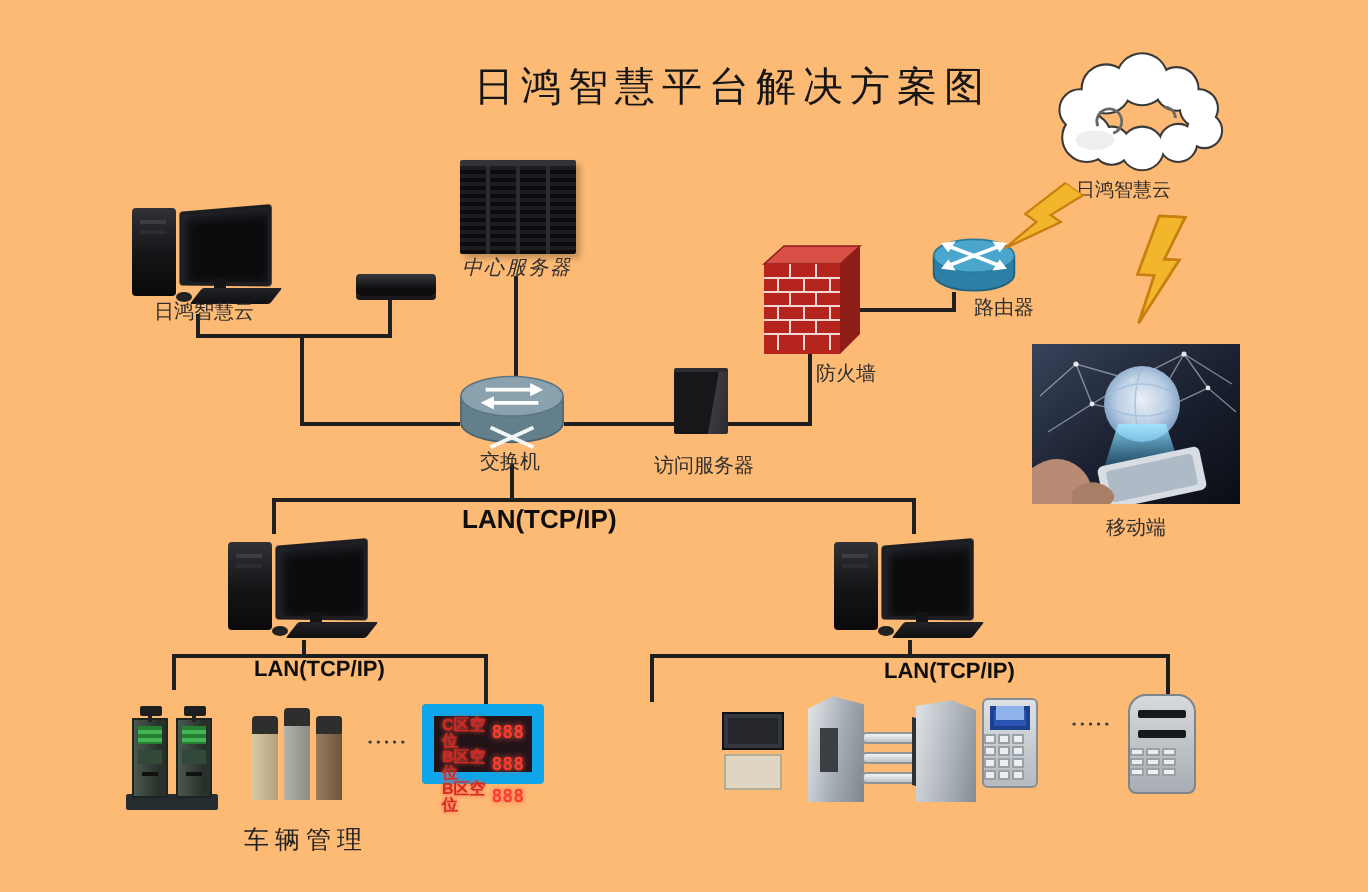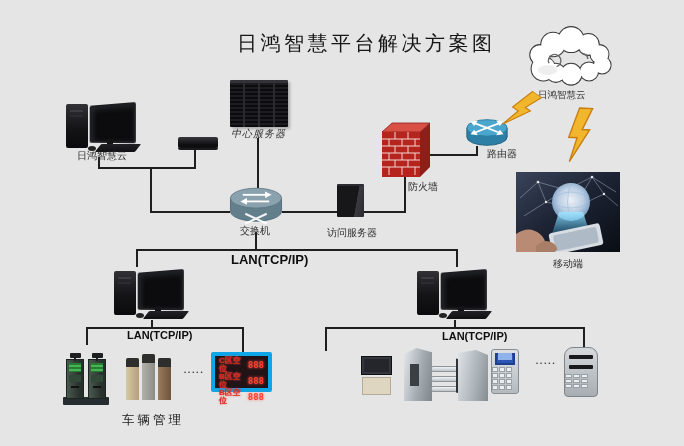--- a/index.html
+++ b/index.html
@@ -1,17 +1,17 @@
 <!DOCTYPE html>
 <html><head>
 <meta charset="utf-8">
 <style>
   html,body{margin:0;padding:0;background:#fff;}
   #canvas{
-    position:relative;width:684px;height:446px;background:#e5e5e5;
+    position:relative;width:684px;height:446px;background:#fdba74;
     font-family:"Liberation Sans",sans-serif;overflow:hidden;
     outline:1px solid #ececec;
   }
   .abs{position:absolute;}
   .line{position:absolute;background:#1f1f1f;}
   .lab{position:absolute;font-family:"Liberation Serif",serif;color:#2e2e2e;white-space:nowrap;}
   .lan{position:absolute;font-family:"Liberation Sans",sans-serif;font-weight:700;color:#0e0e0e;white-space:nowrap;}
   #title{
     position:absolute;left:237px;top:30px;font-family:"Liberation Serif",serif;
     font-size:20px;letter-spacing:3.5px;color:#161616;font-weight:500;
@@ -37,21 +37,21 @@
     border-top:3px solid #323238;box-shadow:2px 2px 3px rgba(0,0,0,.25);}
   
   .hub{position:absolute;left:178px;top:137px;width:40px;height:11px;border-radius:2px;
     background:linear-gradient(180deg,#38383d,#0e0e10 70%);box-shadow:0 2px 0 #1a1a1c;}
   
   .tower{position:absolute;left:337px;top:184px;width:27px;height:31px;border-radius:1px;
     background:linear-gradient(100deg,#17171a 0%,#17171a 68%,#3a3a40 70%,#2a2a30 100%);
     border-top:2px solid #2c2c32;}
   
   .led{position:absolute;left:211px;top:352px;width:61px;height:40px;background:#221317;
-    border:4px solid #0ea5e9;border-radius:2px;box-sizing:border-box;
+    border:6px solid #0ea5e9;border-radius:2px;box-sizing:border-box;
     display:flex;flex-direction:column;justify-content:space-evenly;padding:1px 4px;}
   .led .row{display:flex;justify-content:space-between;align-items:center;line-height:1;}
   .led .zn{font-size:8px;font-weight:700;color:#d22a22;text-shadow:0 0 2px #ff5040;font-family:"Liberation Sans",sans-serif;}
   .led .vl{font-size:9px;font-weight:700;color:#ff3b2c;text-shadow:0 0 3px #ff6050;font-family:"DejaVu Sans Mono",monospace;}
   
   .kiosks{position:absolute;left:63px;top:350px;width:46px;height:55px;}
   .kiosks .base{position:absolute;left:0;bottom:0;width:46px;height:8px;background:#262d30;border-radius:1px;}
   .kio{position:absolute;top:9px;width:18px;height:40px;background:linear-gradient(90deg,#4a584f,#27302b 80%);
     border:1px solid #1c241f;box-sizing:border-box;}
   .kio .cam{position:absolute;left:3px;top:-7px;width:11px;height:5px;background:#1c1e1f;border-radius:1px;}

